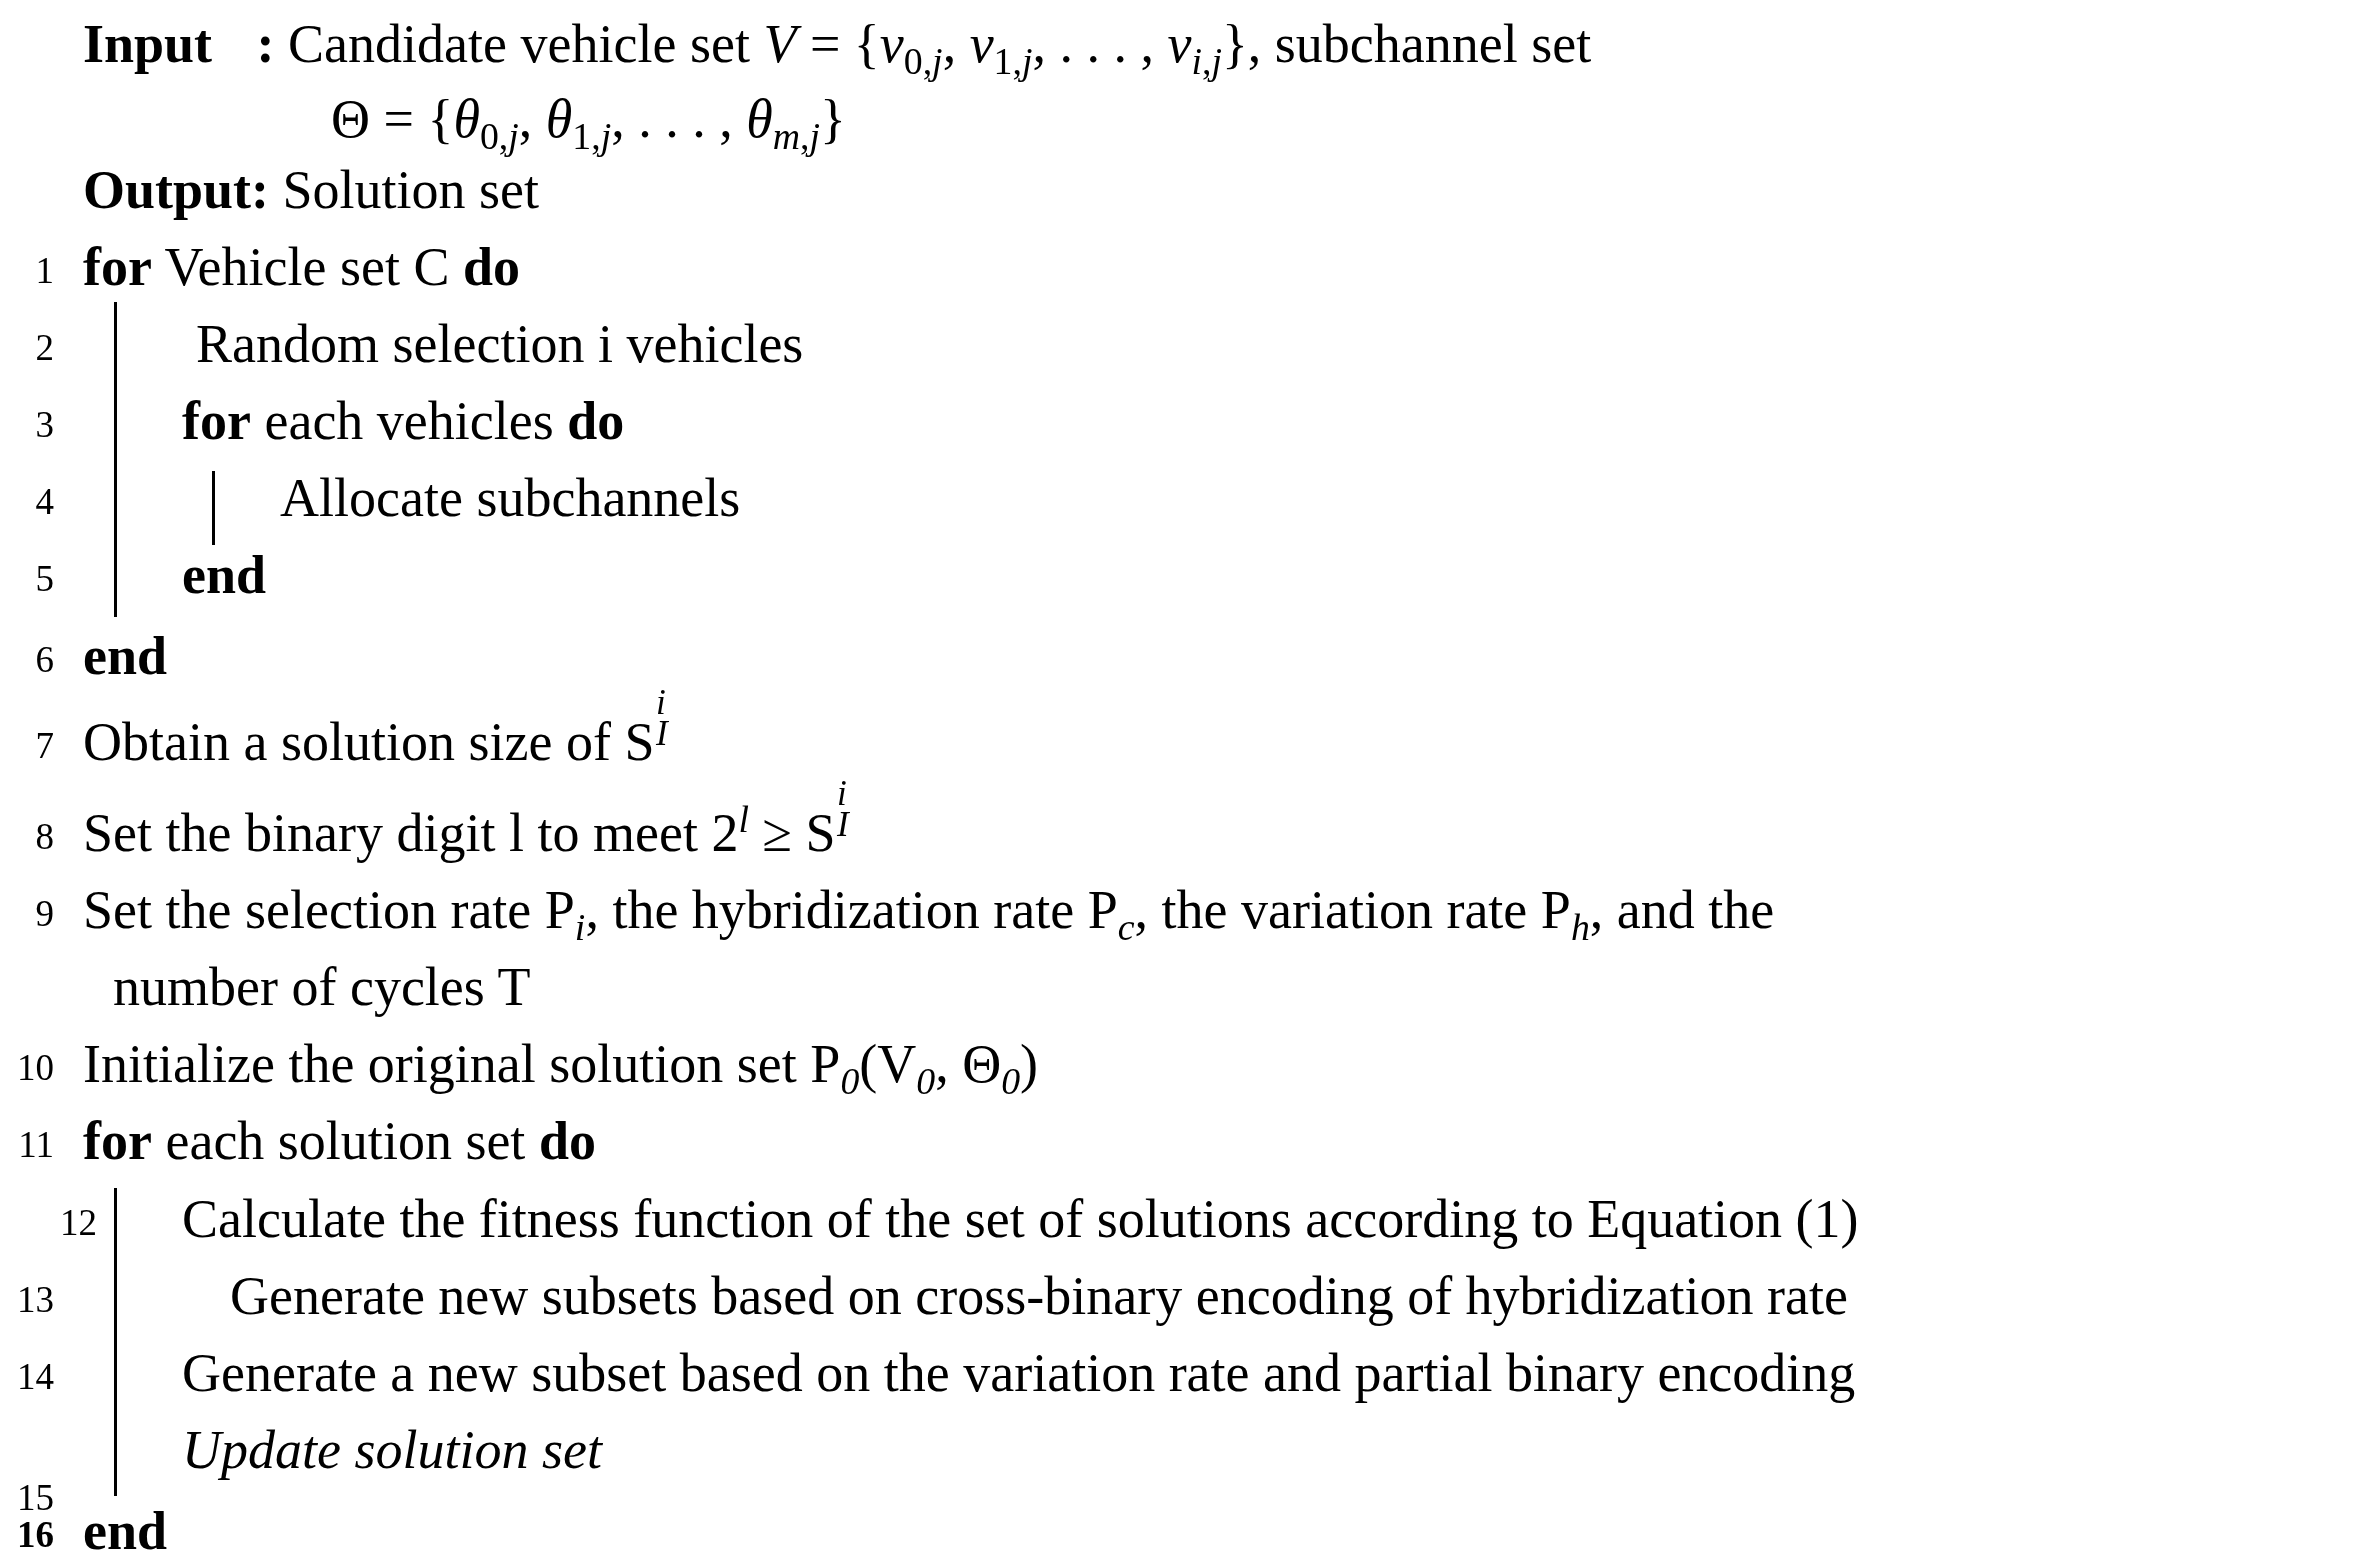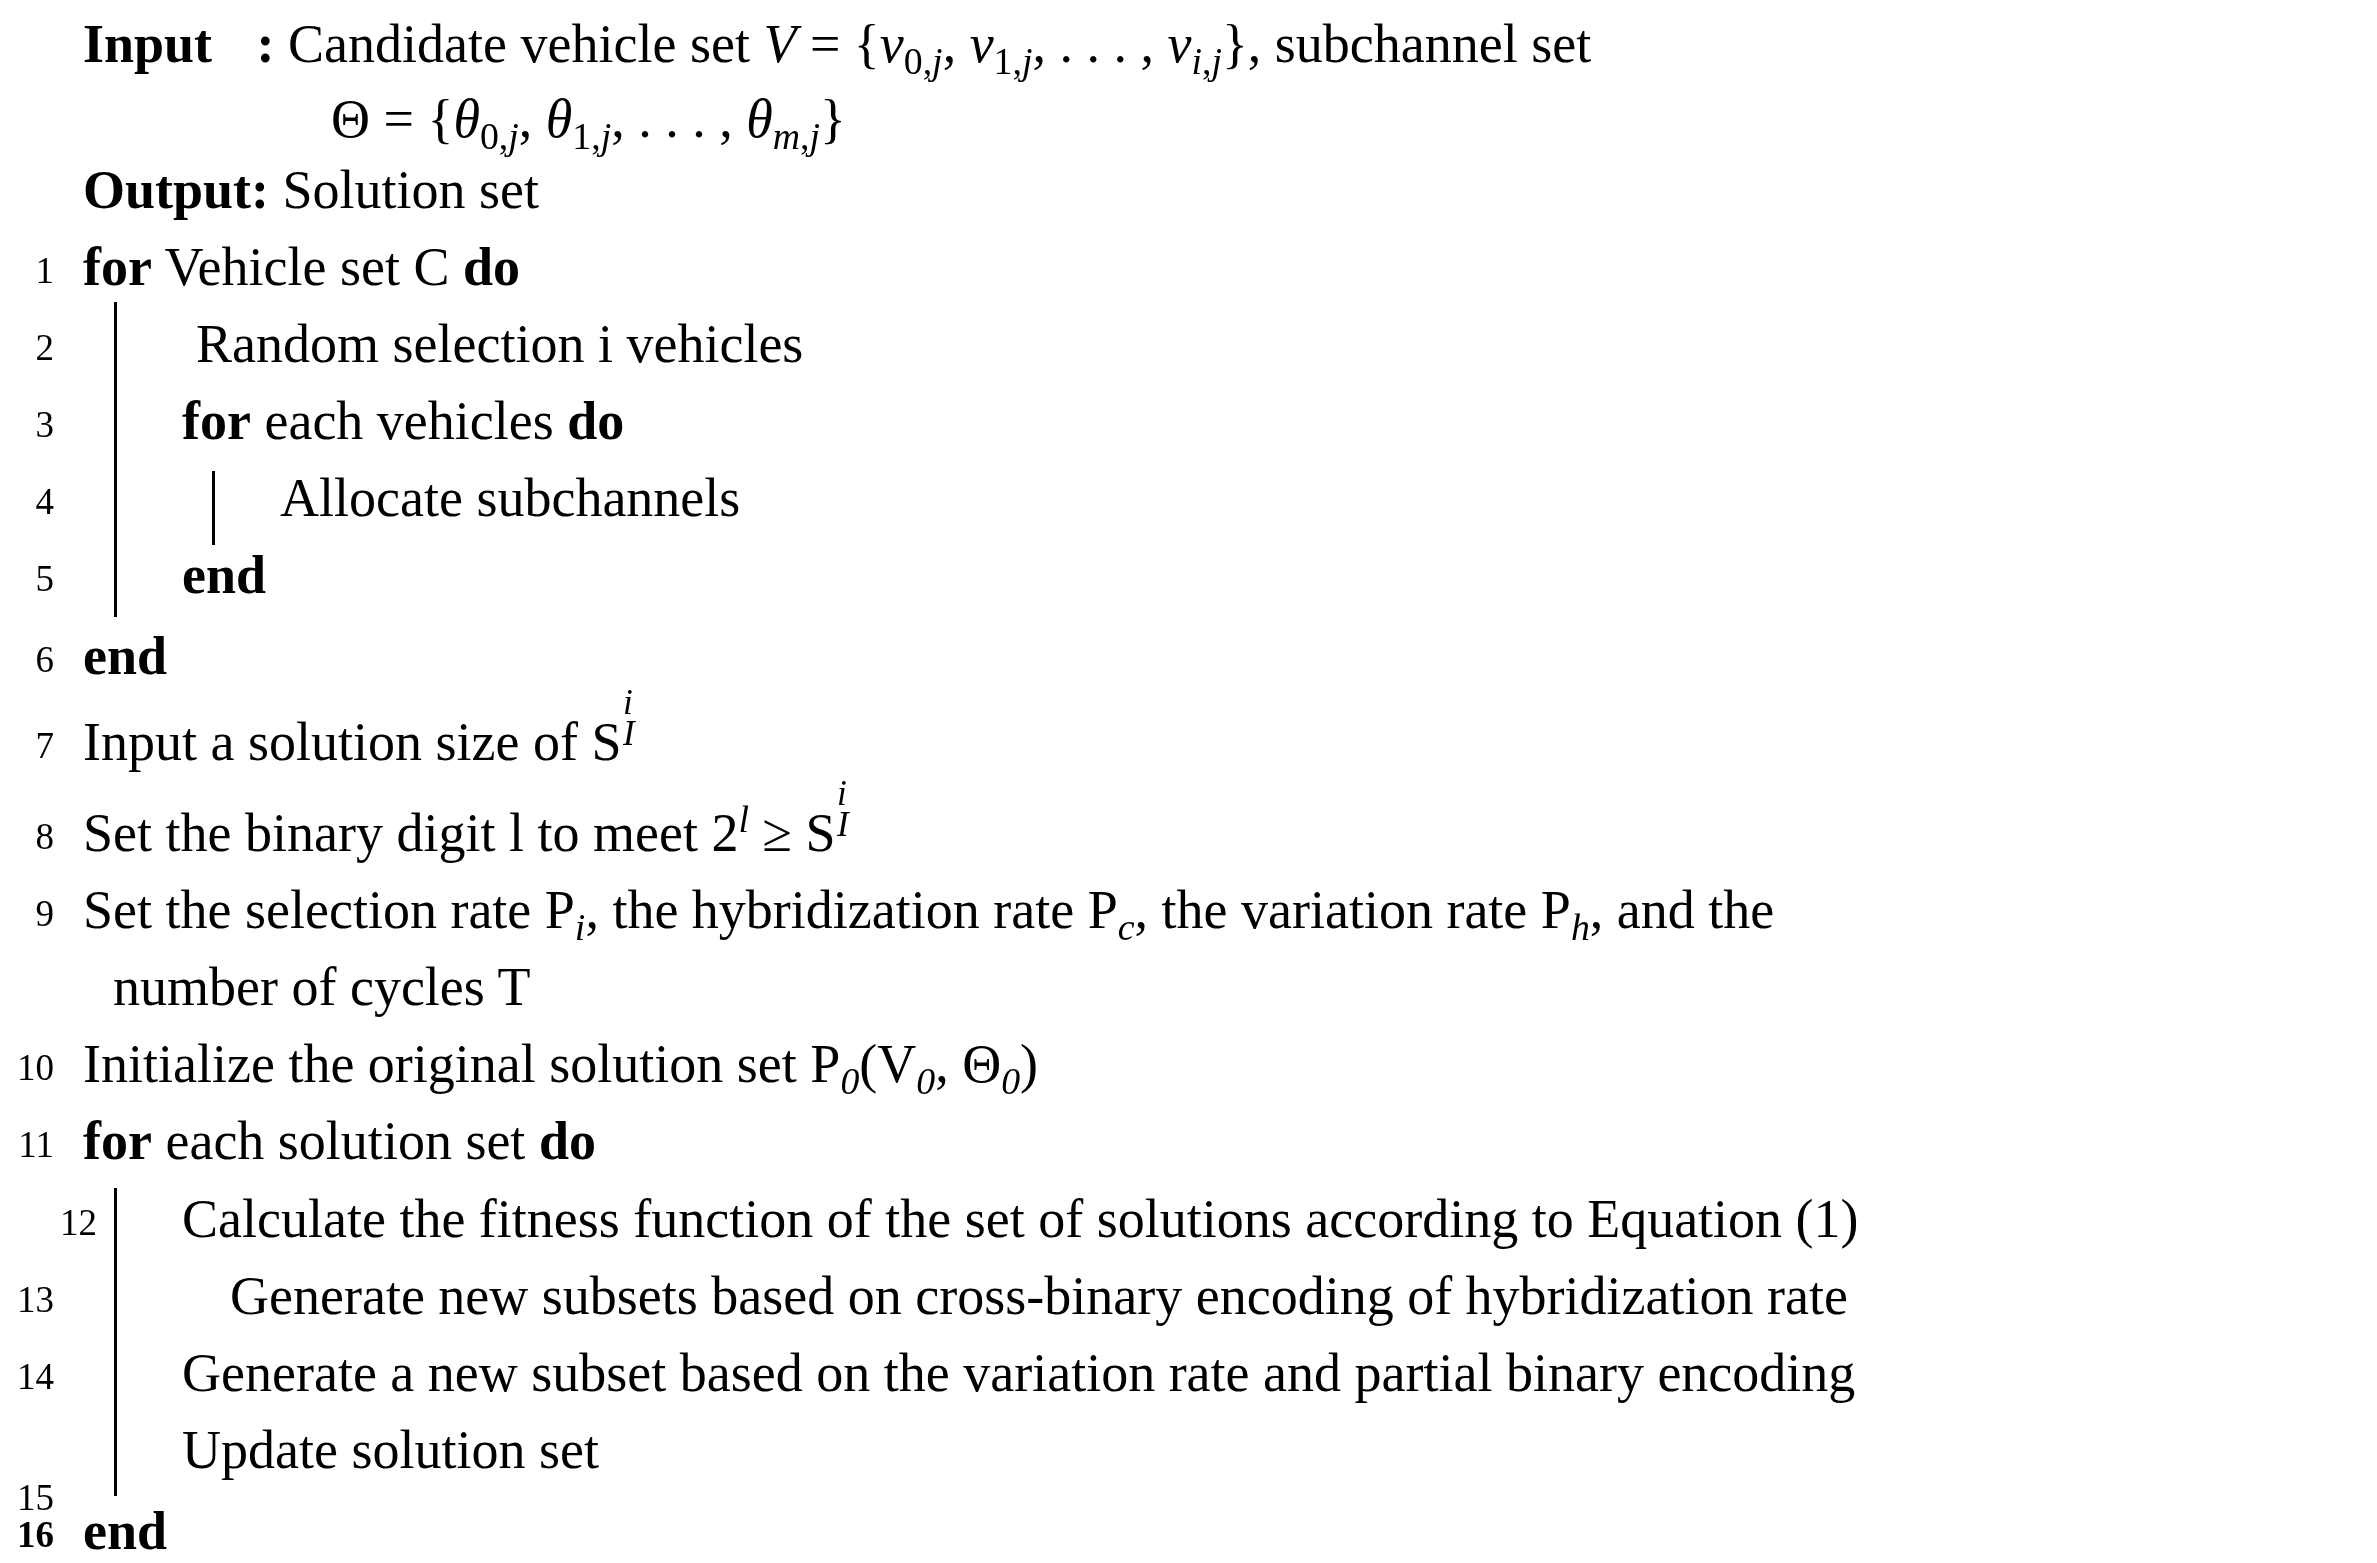--- a/index.html
+++ b/index.html
@@ -50,21 +50,21 @@
     <div class="row" style="top: 548px;">
       <span class="num" style="top: 12.3px;">5</span>
       <span class="txt" style="left: 182px;"><span class="kw">end</span></span>
     </div>
     <div class="row" style="top: 629px;">
       <span class="num" style="top: 12.3px;">6</span>
       <span class="txt" style="left: 83px;"><span class="kw">end</span></span>
     </div>
     <div class="row" style="top: 715px;">
       <span class="num" style="top: 12.3px;">7</span>
-      <span class="txt" style="left: 83px;"><span>Input a solution size of S</span><span class="ss"><sup style="position:absolute;left:1.5px;top:-0.35em;font-style:italic;font-size:0.65em;">i</sup><sub style="position:absolute;left:1.5px;top:0.55em;font-style:italic;font-size:0.65em;">I</sub><span style="display:inline-block;width:0.4em;"></span></span></span>
+      <span class="txt" style="left: 83px;"><span>Obtain a solution size of S</span><span class="ss"><sup style="position:absolute;left:1.5px;top:-0.35em;font-style:italic;font-size:0.65em;">i</sup><sub style="position:absolute;left:1.5px;top:0.55em;font-style:italic;font-size:0.65em;">I</sub><span style="display:inline-block;width:0.4em;"></span></span></span>
     </div>
     <div class="row" style="top: 806px;">
       <span class="num" style="top: 12.3px;">8</span>
       <span class="txt" style="left: 83px;"><span>Set the binary digit </span><span class="it">l</span><span> to meet 2</span><sup style="font-style: italic;">l</sup><span> ≥ S</span><span class="ss"><sup style="position:absolute;left:1.5px;top:-0.35em;font-style:italic;font-size:0.65em;">i</sup><sub style="position:absolute;left:1.5px;top:0.55em;font-style:italic;font-size:0.65em;">I</sub><span style="display:inline-block;width:0.4em;"></span></span></span>
     </div>
     <div class="row" style="top: 883px;">
       <span class="num" style="top: 12.3px;">9</span>
       <span class="txt" style="left: 83px;"><span>Set the selection rate P</span><sub style="font-style: italic;">i</sub><span>, the hybridization rate P</span><sub style="font-style: italic;">c</sub><span>, the variation rate P</span><sub style="font-style: italic;">h</sub><span>, and the</span></span>
     </div>
     <div class="row" style="top: 960px;">
@@ -85,21 +85,21 @@
     <div class="row" style="top: 1269px;">
       <span class="num" style="top: 12.3px;">13</span>
       <span class="txt" style="left: 182px; margin-left: 48px;"><span>Generate new subsets based on cross-binary encoding of hybridization rate</span></span>
     </div>
     <div class="row" style="top: 1346px;">
       <span class="num" style="top: 12.3px;">14</span>
       <span class="txt" style="left: 182px;"><span>Generate a new subset based on the variation rate and partial binary encoding</span></span>
     </div>
     <div class="row" style="top: 1423px;">
       <span class="num" style="top: 12.3px; margin-top: 44px;">15</span>
-      <span class="txt" style="left: 182px;"><span>Update solution set</span></span>
+      <span class="txt" style="left: 182px; font-style: italic;"><span>Update solution set</span></span>
     </div>
     <div class="row" style="top: 1504px;">
       <span class="num" style="top: 12px; font-weight: bold;">16</span>
       <span class="txt" style="left: 83px;"><span class="kw">end</span></span>
     </div>
   </div>
 
 <div class="vbar" style="left:114px;top:302px;height:315px;"></div>
 <div class="vbar" style="left:212px;top:471px;height:74px;"></div>
 <div class="vbar" style="left:114px;top:1188px;height:308px;"></div>

